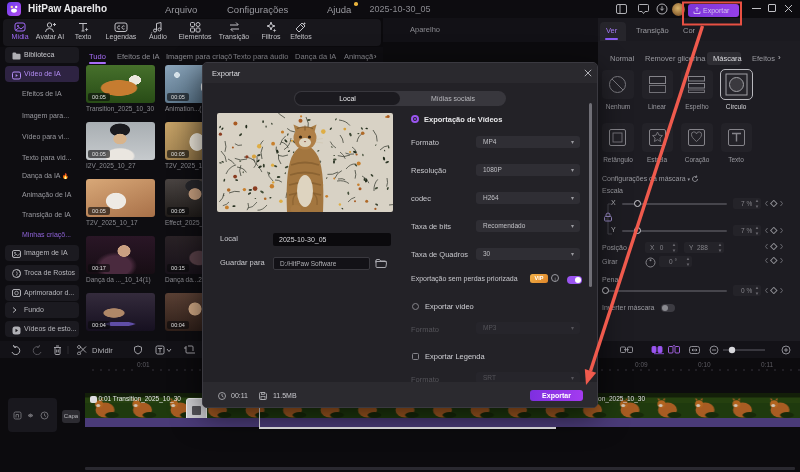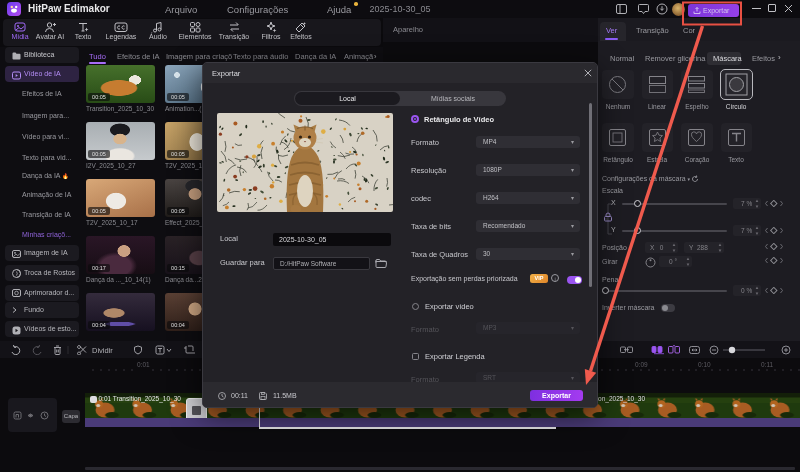--- a/index.html
+++ b/index.html
@@ -11,21 +11,21 @@
 </head>
 <body>
 <div id="app">
   <div id="titlebar" class="abs" style="left:0;top:0;width:800px;height:18px;background:#0d0c10;">
     <div class="abs" style="left:7px;top:2px;width:14px;height:14px;border-radius:4px;background:linear-gradient(135deg,#6a3df0,#b44df0);"></div>
     <svg class="abs" style="left:9px;top:4px;" width="10" height="10" viewBox="0 0 10 10">
         <circle cx="2.8" cy="3" r="1.2" fill="#ffd9a0"></circle>
         <circle cx="7.2" cy="3" r="1.2" fill="#fff"></circle>
         <ellipse cx="5" cy="6.6" rx="2.9" ry="2.1" fill="#fff"></ellipse>
       </svg>
-    <div class="abs" style="left:28px;top:3px;font-size:10px;font-weight:bold;color:#e8e8ea;">HitPaw Edimakor</div>
+    <div class="abs" style="left:28px;top:3px;font-size:10px;font-weight:bold;color:#e8e8ea;">HitPaw Aparelho</div>
     <div class="abs" style="left:165px;top:4px;font-size:9.5px;color:#9a9aa0;">Arquivo</div>
     <div class="abs" style="left:227px;top:4px;font-size:9.5px;color:#9a9aa0;">Configurações</div>
     <div class="abs" style="left:327px;top:4px;font-size:9.5px;color:#9a9aa0;">Ajuda</div>
     <div class="abs" style="left:354px;top:2px;width:3.5px;height:3.5px;border-radius:50%;background:#e8b33c;"></div>
     <div class="abs" style="left:355px;top:4px;width:90px;font-size:9px;color:#8a8a90;text-align:center;">2025-10-30_05</div>
     <svg class="abs" style="left:616px;top:4px;" width="11" height="10" viewBox="0 0 11 10">
         <rect x="0.5" y="0.5" width="10" height="9" rx="1.5" fill="none" stroke="#b0b0b5"></rect>
         <line x1="4" y1="0.5" x2="4" y2="9.5" stroke="#b0b0b5"></line>
       </svg>
     <svg class="abs" style="left:638px;top:4px;" width="11" height="10" viewBox="0 0 11 10">
@@ -211,21 +211,21 @@
     <div class="bdg" style="left:167px;top:160px;">00:05</div>
     <div class="tname" style="left:165px;top:172px;">Effect_2025_1...</div>
     <div class="th" style="left:165px;top:189px;background:radial-gradient(ellipse 16px 12px at 34px 22px,#584048 55%,rgba(88,64,72,0) 65%),linear-gradient(180deg,#2a2226,#18121a);"></div>
     <div class="bdg" style="left:167px;top:217px;">00:15</div>
     <div class="tname" style="left:165px;top:229px;">Dança da...2</div>
     <div class="th" style="left:165px;top:246px;background:radial-gradient(ellipse 10px 10px at 30px 16px,#d0a884 62%,rgba(208,168,132,0) 68%),radial-gradient(circle 3px at 54px 8px,#e8c870 70%,rgba(232,200,112,0) 76%),radial-gradient(circle 3px at 62px 18px,#e8c870 70%,rgba(232,200,112,0) 76%),linear-gradient(180deg,#5a4034,#30201a);"></div>
     <div class="bdg" style="left:167px;top:274px;">00:04</div>
 
   </div>
   <div id="preview" class="abs" style="left:383px;top:18px;width:215px;height:323px;background:#121116;">
-    <div class="abs" style="left:10px;top:7px;font-size:7.5px;color:#8a8a90;">Aparelho</div>
+    <div class="abs" style="left:27px;top:7px;font-size:7.5px;color:#8a8a90;">Aparelho</div>
     <div class="abs" style="left:0;top:24px;width:215px;height:299px;background:#0c0b0e;"></div>
   </div>
   <div id="rightpanel" class="abs" style="left:598px;top:18px;width:202px;height:323px;background:#1b1a20;">
     <style>
       .rlab{position:absolute;font-size:7px;color:#9a9aa0;white-space:nowrap;}
       .mtile{position:absolute;width:31.5px;height:29px;background:#232228;border-radius:4px;}
       .mlab{position:absolute;width:40px;text-align:center;font-size:6.5px;color:#9a9aa0;}
       .vbox{position:absolute;width:28px;height:11px;background:#242329;border-radius:2px;color:#85848a;font-size:6.5px;line-height:11px;}
       .kf{position:absolute;width:18px;height:7px;}
       .trk{position:absolute;height:1.5px;background:#46454c;border-radius:1px;}
@@ -720,21 +720,21 @@
     <div class="dlab" style="left:17px;top:171px;">Local</div>
     <div class="abs" style="left:70px;top:169.5px;width:118px;height:13px;background:#0b0a0d;border-radius:2px;font-size:7px;color:#d8d8dc;line-height:13px;"><span style="margin-left:6px;">2025-10-30_05</span></div>
     <div class="dlab" style="left:17px;top:195px;">Guardar para</div>
     <div class="abs" style="left:70px;top:194px;width:97px;height:12.5px;background:#131217;border:1px solid #3a393f;border-radius:2px;font-size:6.5px;color:#b0b0b5;line-height:11px;"><span style="margin-left:6px;">D:/HitPaw Software</span></div>
     <svg class="abs" style="left:172px;top:195px;" width="12" height="11" viewBox="0 0 12 11">
         <path d="M1 2.5 a1 1 0 0 1 1 -1 h2.5 l1.2 1.5 h4.3 a1 1 0 0 1 1 1 v0.5 M1 2.5 v6 a1 1 0 0 0 1 1 h8 a1 1 0 0 0 1 -1 l0.6 -4 a0.8 0.8 0 0 0 -0.8 -1 h-9 a0.9 0.9 0 0 0 -0.9 0.8Z" fill="none" stroke="#b8b8bd" stroke-width="0.9"></path>
       </svg>
     <div class="abs" style="left:208px;top:52px;width:8px;height:8px;border-radius:50%;border:2px solid #9a55f0;background:#232227;">
         <div style="position:absolute;left:1px;top:1px;width:2px;height:2px;border-radius:50%;background:#9a55f0;"></div>
       </div>
-    <div class="abs" style="left:221px;top:51.5px;font-size:7.5px;font-weight:bold;color:#e8e8ea;">Retângulo de Vídeo</div>
+    <div class="abs" style="left:221px;top:51.5px;font-size:7.5px;font-weight:bold;color:#e8e8ea;">Exportação de Vídeos</div>
     <div class="dlab" style="left:208px;top:75px;">Formato</div>
     <div class="ddrop" style="top:72.5px;"><span>MP4</span><span class="chev">▾</span></div>
     <div class="dlab" style="left:208px;top:103px;">Resolução</div>
     <div class="ddrop" style="top:100.5px;"><span>1080P</span><span class="chev">▾</span></div>
     <div class="dlab" style="left:208px;top:131px;">codec</div>
     <div class="ddrop" style="top:128.5px;"><span>H264</span><span class="chev">▾</span></div>
     <div class="dlab" style="left:208px;top:159px;">Taxa de bits</div>
     <div class="ddrop" style="top:156.5px;"><span>Recomendado</span><span class="chev">▾</span></div>
     <div class="dlab" style="left:208px;top:187px;">Taxa de Quadros</div>
     <div class="ddrop" style="top:184.5px;"><span>30</span><span class="chev">▾</span></div>

